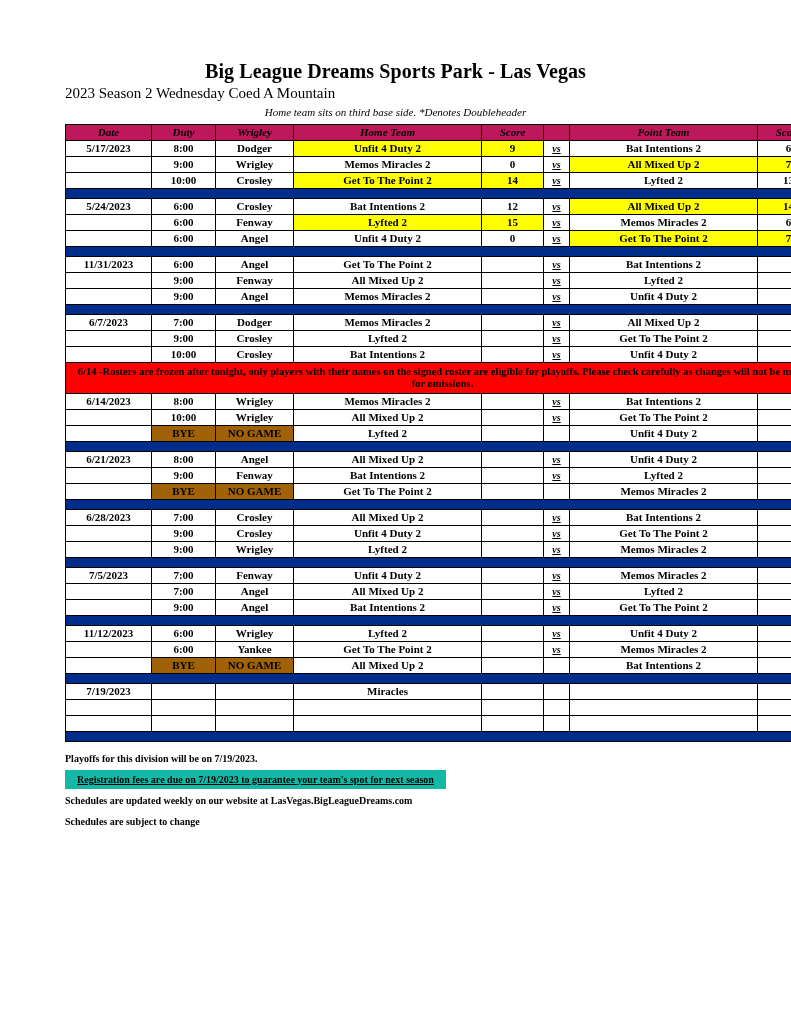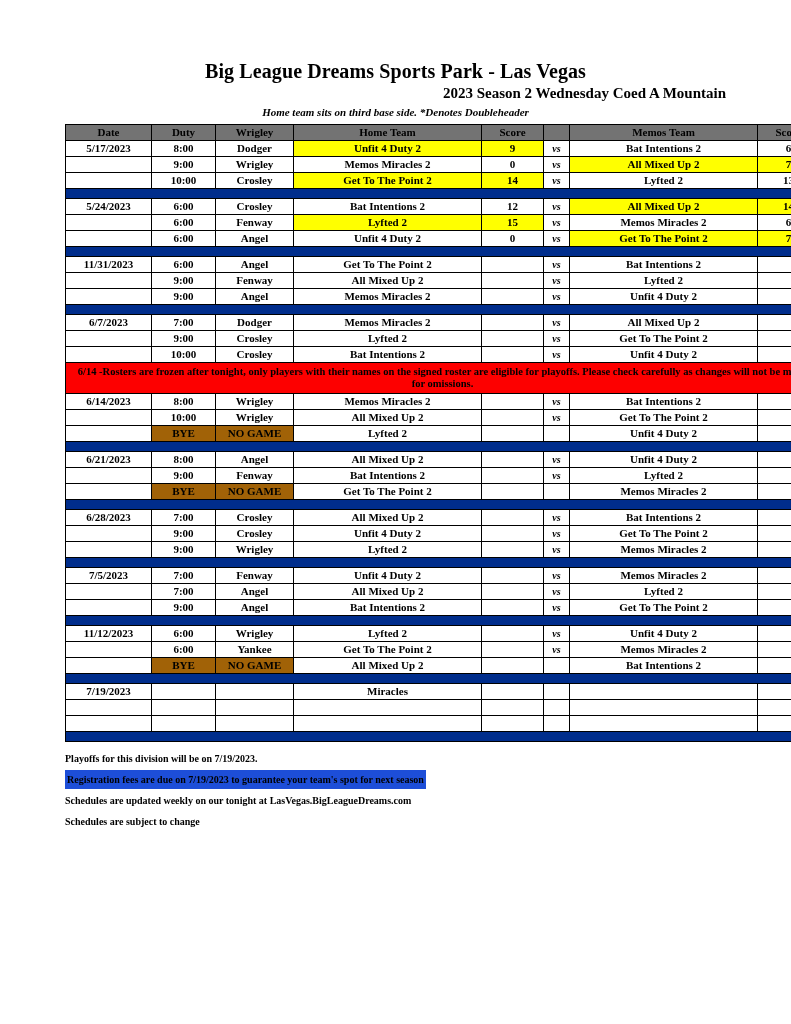--- a/index.html
+++ b/index.html
@@ -22,66 +22,68 @@
     padding: 60px 65px 0 65px;
   }
   .title {
     text-align: center;
     font-size: 20px;
     font-weight: bold;
     letter-spacing: 0.1px;
     margin: 0 0 2px 0;
   }
   .subtitle {
-    text-align: right;
+    text-align: left;
     font-size: 15px;
-    font-weight: bold;
+    font-weight: normal;
     margin: 0 0 4px 0;
   }
   .note {
     text-align: center;
     font-size: 11px;
-    font-weight: bold;
+    font-weight: normal;
     font-style: italic;
     margin: 0 0 6px 0;
   }
   table.sched {
     border-collapse: collapse;
     width: 661px;
     table-layout: fixed;
     font-size: 11px;
   }
   table.sched td, table.sched th {
     border: 1px solid #000000;
     height: 15px;
     line-height: 13px;
     padding: 0 2px;
     text-align: center;
     font-weight: bold;
     overflow: hidden;
     white-space: nowrap;
   }
   thead th {
-    background: #737373;
+    background: #be185d;
     font-size: 11px;
     font-weight: bold;
+    font-style: italic;
   }
   col.c-date { width: 86px; }
   col.c-time { width: 64px; }
   col.c-replica { width: 78px; }
   col.c-home { width: 188px; }
   col.c-hscore { width: 62px; }
   col.c-vs { width: 26px; }
   col.c-away { width: 188px; }
   col.c-ascore { width: 62px; }
 
   td.vs {
     font-style: italic;
     font-weight: bold;
     font-size: 10px;
+    text-decoration: underline;
   }
   tr.spacer td {
     background: #002d8c;
     height: 9px;
     border-left: 1px solid #000;
     border-right: 1px solid #000;
     border-top: 1px solid #000;
     border-bottom: 1px solid #000;
     padding: 0;
   }
@@ -99,23 +101,24 @@
   .grey { background: #a16207; }
 
   .footer {
     margin-top: 7px;
     font-size: 10px;
     font-weight: bold;
     line-height: 19px;
   }
   .footer div { margin-bottom: 2px; }
   .footer .hlline {
-    background: #1d4ed8;
+    background: #14b8a6;
     display: inline-block;
-    padding: 0 2px;
+    padding: 0 12px;
+    text-decoration: underline;
   }
 </style>
 </head>
 <body>
 
 <div class="page">
 
   <div class="title">Big League Dreams Sports Park - Las Vegas</div>
   <div class="subtitle">2023 Season 2 Wednesday Coed A Mountain</div>
   <div class="note">Home team sits on third base side.  *Denotes Doubleheader</div>
@@ -132,21 +135,21 @@
         <col class="c-ascore">
     </colgroup>
     <thead>
       <tr>
         <th>Date</th>
         <th>Duty</th>
         <th>Wrigley</th>
         <th>Home Team</th>
         <th>Score</th>
         <th></th>
-        <th>Memos Team</th>
+        <th>Point Team</th>
         <th>Score</th>
       </tr>
     </thead>
     <tbody id="sched-body">
         <tr>
           <td>5/17/2023</td>
           <td>8:00</td>
           <td>Dodger</td>
           <td class="hl">Unfit 4 Duty 2</td>
           <td class="hl">9</td>
@@ -473,17 +476,17 @@
         </tr>
         <tr class="spacer">
           <td colspan="8"></td>
         </tr>
       </tbody>
   </table>
 
   <div class="footer">
     <div>Playoffs for this division will be on 7/19/2023.</div>
     <div><span class="hlline">Registration fees are due on 7/19/2023 to guarantee your team's spot for next season</span></div>
-    <div>Schedules are updated weekly on our tonight at LasVegas.BigLeagueDreams.com</div>
+    <div>Schedules are updated weekly on our website at LasVegas.BigLeagueDreams.com</div>
     <div>Schedules are subject to change</div>
   </div>
 
 </div>
 
 </body></html>

